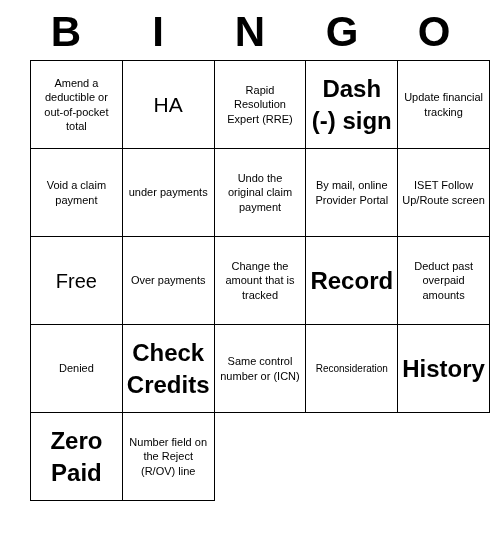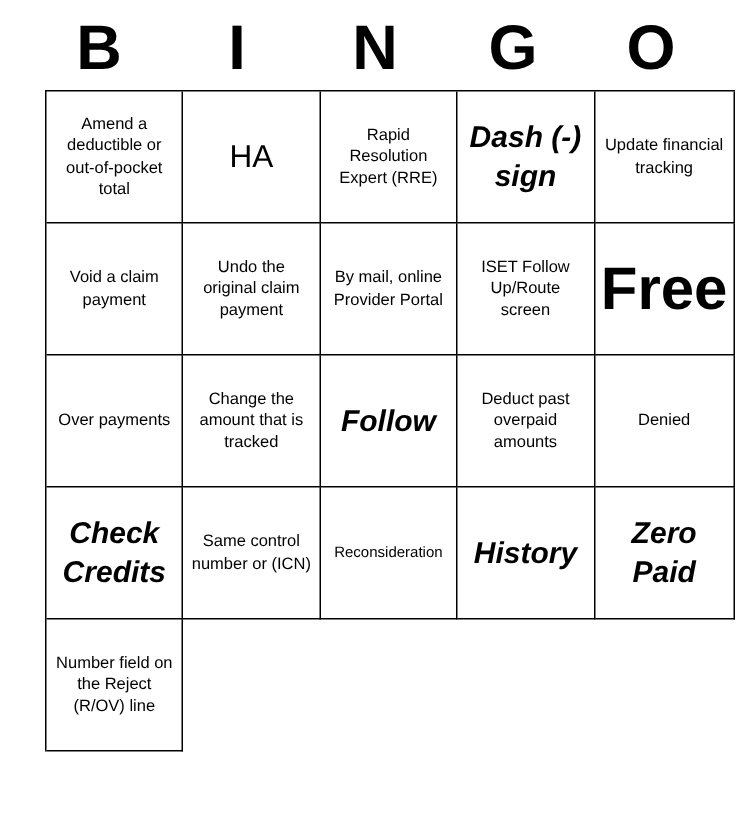--- a/index.html
+++ b/index.html
@@ -44,27 +44,26 @@
       padding: 4px;
       font-size: 11px;
       line-height: 1.3;
       position: relative;
     }
     .cell.large-text {
       font-size: 21px;
       font-weight: normal;
     }
     .cell.medium-text {
-      font-size: 20px;
+      font-size: 24px;
       font-weight: bold;
-      font-style: italic;
     }
     .cell.xlarge-text {
-      font-size: 40px;
-      font-weight: bold;
+      font-size: 20px;
+      font-weight: normal;
     }
     .cell.small-text {
       font-size: 10px;
     }
   </style>
 </head>
 <body>
 
 <div id="bingo-header">
 <span class="bingo-letter">B</span>
@@ -74,27 +73,28 @@
     <span class="bingo-letter">O</span>
   </div>
 
 <div id="bingo-grid">
 <div class="cell">Amend a deductible or out-of-pocket total</div>
     <div class="cell large-text">HA</div>
     <div class="cell">Rapid Resolution Expert (RRE)</div>
     <div class="cell medium-text">Dash (-) sign</div>
     <div class="cell">Update financial tracking</div>
     <div class="cell">Void a claim payment</div>
+    <div class="cell">under payments</div>
     <div class="cell">Undo the original claim payment</div>
     <div class="cell">By mail, online Provider Portal</div>
     <div class="cell">ISET Follow Up/Route screen</div>
     <div class="cell xlarge-text">Free</div>
     <div class="cell">Over payments</div>
     <div class="cell">Change the amount that is tracked</div>
-    <div class="cell medium-text">Follow</div>
+    <div class="cell medium-text">Record</div>
     <div class="cell">Deduct past overpaid amounts</div>
     <div class="cell">Denied</div>
     <div class="cell medium-text">Check Credits</div>
     <div class="cell">Same control number or (ICN)</div>
     <div class="cell small-text">Reconsideration</div>
     <div class="cell medium-text">History</div>
     <div class="cell medium-text">Zero Paid</div>
     <div class="cell">Number field on the Reject (R/OV) line</div>
   </div>
 

